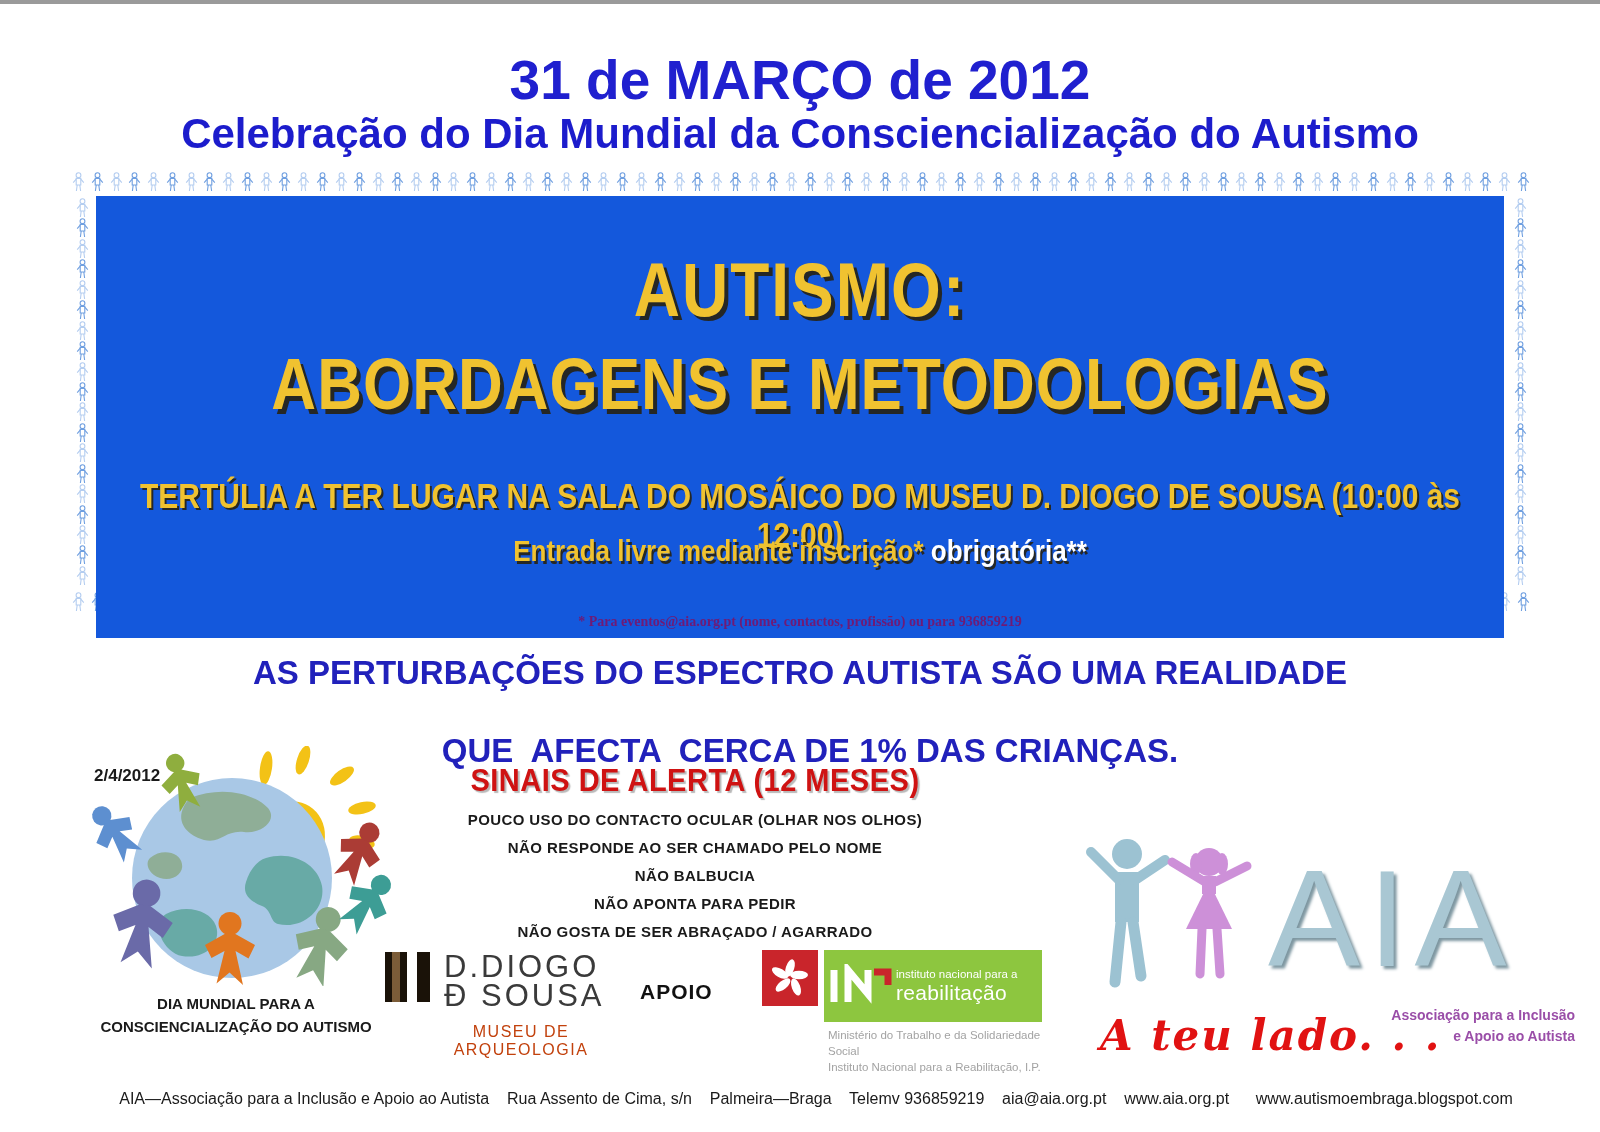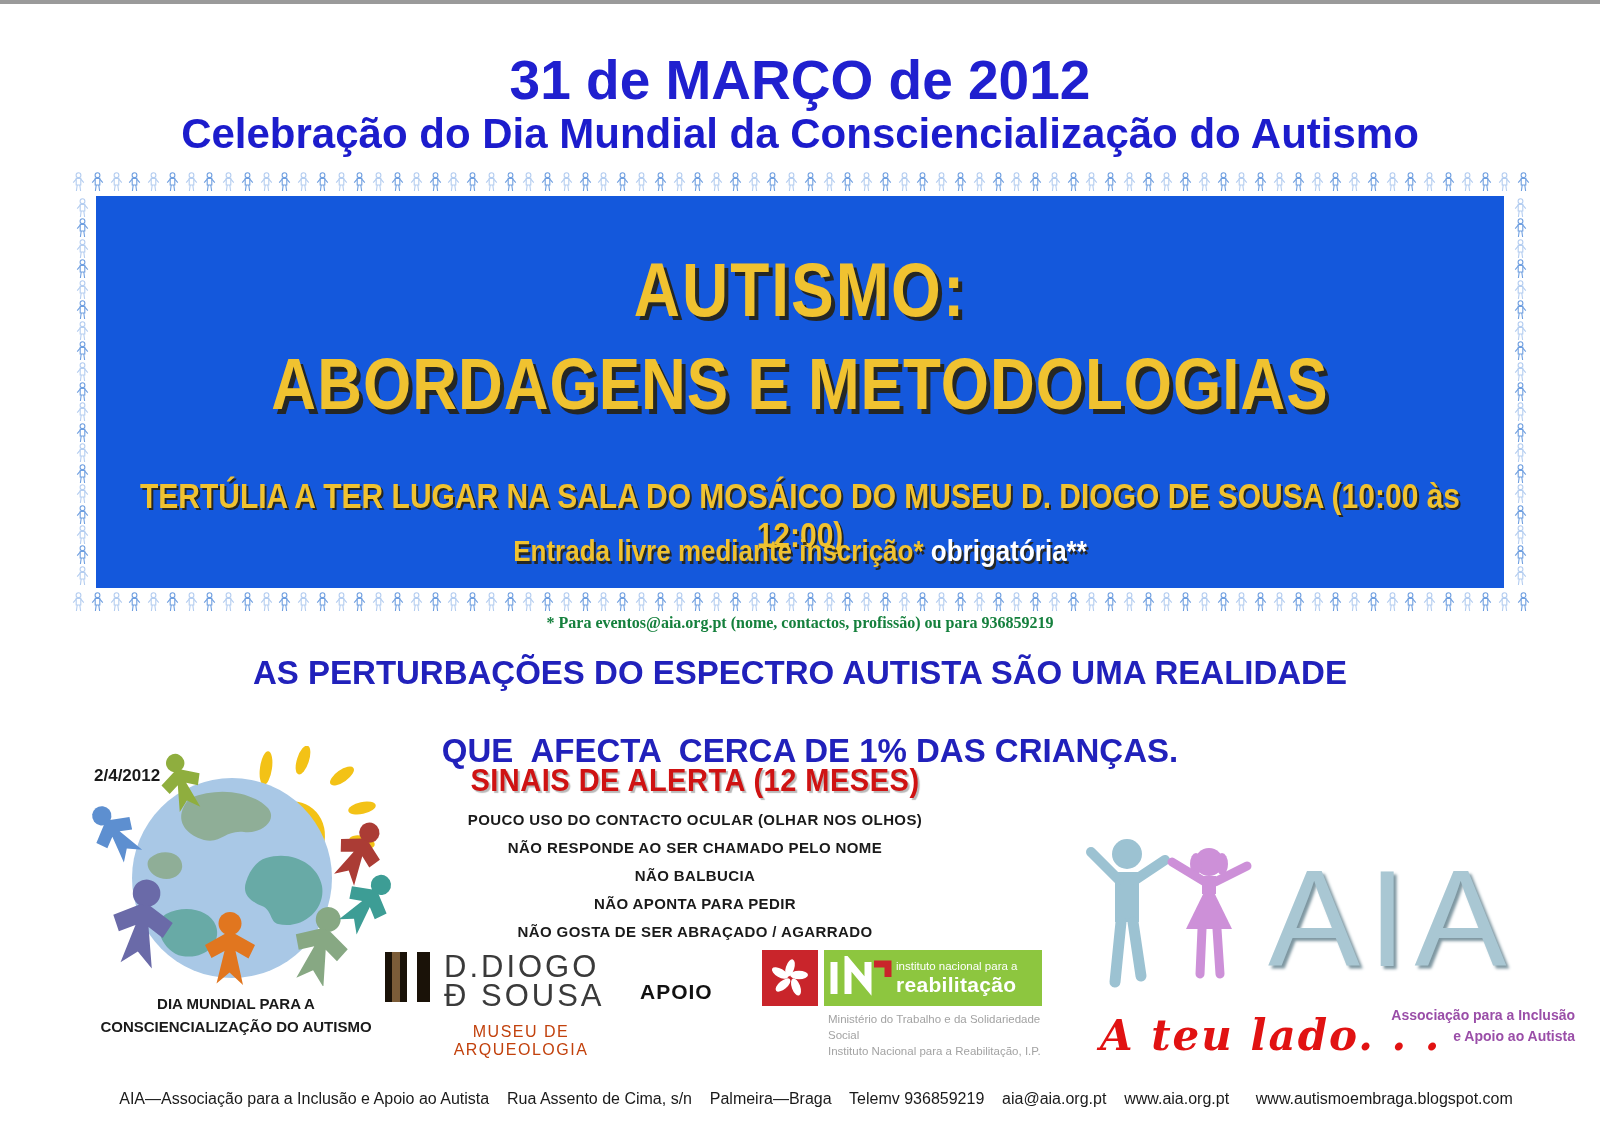--- a/index.html
+++ b/index.html
@@ -10,31 +10,31 @@
          font-size:55px;font-weight:bold;color:#2020cf;letter-spacing:0px;}
   .subtitle{position:absolute;top:106px;left:0;width:100%;text-align:center;
          font-size:42px;font-weight:bold;color:#1c1ccc;}
 
   
   .fig-row{position:absolute;left:72px;width:1458px;height:20px;display:flex;justify-content:space-between;}
   .fig-row.top{top:168px;} .fig-row.bottom{top:588px;}
   .fig-col{position:absolute;top:194px;width:16px;height:388px;display:flex;flex-direction:column;justify-content:space-between;align-items:center;}
   .fig-col.left{left:74px;} .fig-col.right{left:1512px;}
 
-  .blue-box{position:absolute;left:96px;top:192px;width:1408px;height:392px;background:#1458dc;}
+  .blue-box{position:absolute;left:96px;top:192px;width:1408px;height:442px;background:#1458dc;}
   .blue-box .line{position:absolute;left:0;width:100%;text-align:center;font-weight:bold;color:#f0c230;}
   .h-big{transform:scaleY(1.18);transform-origin:center top;text-shadow:4px 4px 0 rgba(40,30,5,0.85);}
   .h1{top:50px;font-size:64px;letter-spacing:2px;}
   .h2{top:146px;font-size:62px;letter-spacing:1px;}
   .venue{top:286px;font-size:30px;text-shadow:2px 2px 0 rgba(40,30,5,0.85);transform:scaleY(1.15);}
   .entry{top:340px;font-size:26px;text-shadow:2px 2px 0 rgba(40,30,5,0.85);transform:scaleY(1.15);}
   .entry .white{color:#ffffff;}
 
   .note{position:absolute;top:610px;left:0;width:100%;text-align:center;
-        font-family:"Liberation Serif",serif;font-weight:bold;font-size:16px;color:#15803d;}
+        font-family:"Liberation Serif",serif;font-weight:bold;font-size:14px;color:#701a75;}
 
   .statement{position:absolute;left:0;width:100%;text-align:center;font-size:33px;font-weight:bold;
              color:#2121bb;white-space:pre;}
   .st1{top:650px;} .st2{top:728px;padding-left:10px;}
 
   .alert-block{position:absolute;left:295px;top:760px;width:800px;text-align:center;}
   .alert-head{font-size:29px;font-weight:bold;color:#cf1212;letter-spacing:0.5px;
               text-shadow:2px 2px 1px #b9b9b9;transform:scaleY(1.1);}
   .alert-items{margin-top:14px;}
   .alert-items div{height:28px;font-size:15px;font-weight:bold;color:#1a1a1a;letter-spacing:0.4px;}
@@ -50,24 +50,24 @@
   .m-bar2{width:13px;height:50px;background:#1a1208;margin-left:10px;}
   .m-name{margin-left:14px;font-family:Liberation Sans, sans-serif;font-size:31px;color:#3a3a3a;
           line-height:0.95;letter-spacing:3px;white-space:pre-line;}
   .m-sub{margin-top:12px;text-align:center;font-size:16px;color:#c2410c;letter-spacing:1.5px;margin-left:32px;}
 
   .apoio{position:absolute;left:640px;top:976px;font-size:21px;font-weight:bold;color:#111;letter-spacing:1px;}
 
   .inr{position:absolute;left:762px;top:946px;width:300px;}
   .inr-row{display:flex;}
   .inr-red{width:56px;height:56px;background:#c9252b;display:flex;align-items:center;justify-content:center;}
-  .inr-green{width:218px;height:56px;background:#8dc63f;margin-left:6px;display:flex;align-items:center;}
+  .inr-green{width:218px;height:72px;background:#8dc63f;margin-left:6px;display:flex;align-items:center;}
   .inr-text{margin-left:2px;color:#fff;line-height:1;}
   .inr-text .t1{font-size:11.5px;margin-bottom:2px;}
-  .inr-text .t2{font-size:21px;font-weight:bold;letter-spacing:0.3px;}
+  .inr-text .t2{font-size:21px;font-weight:normal;letter-spacing:0.3px;}
   .inr-sub{margin-top:5px;margin-left:66px;font-size:11.5px;color:#a3a3a3;line-height:1.4;white-space:pre-line;}
 
   .aia{position:absolute;left:1070px;top:795px;width:515px;height:285px;}
   .aia-kids{position:absolute;left:5px;top:25px;}
   .aia-acronym{position:absolute;left:198px;top:50px;font-size:138px;font-weight:normal;color:#a9c7d3;
                letter-spacing:8px;text-shadow:3px 3px 3px #7e97a1;line-height:1;}
   .aia-name{position:absolute;right:10px;top:206px;text-align:right;font-size:14px;font-weight:bold;
             color:#9a4ea8;line-height:1.5;white-space:pre-line;}
   .aia-tagline{position:absolute;left:30px;top:212px;font-family:"DejaVu Serif",serif;font-style:italic;
                font-weight:bold;font-size:42px;color:#e11212;letter-spacing:2px;}

